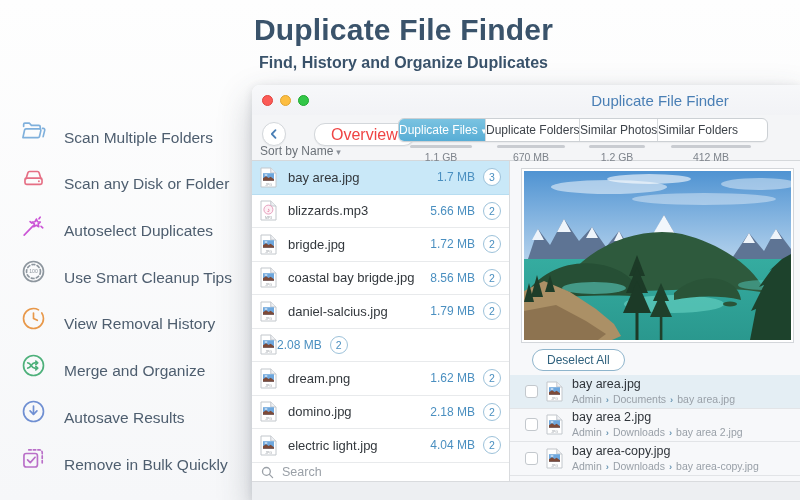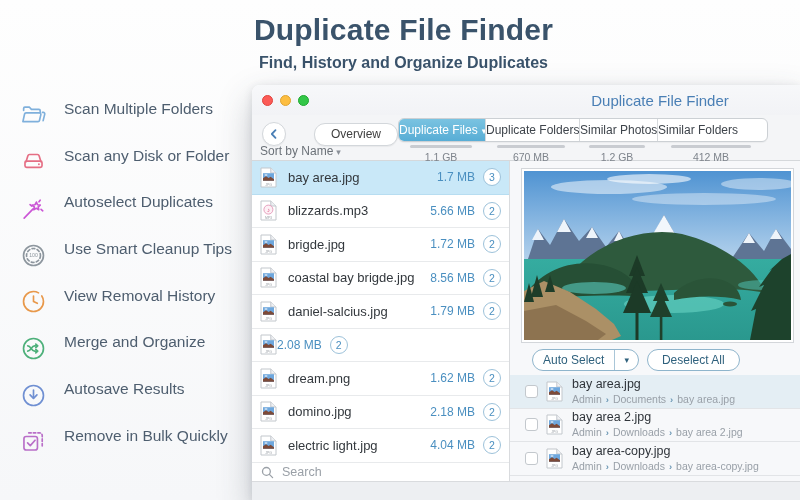--- a/index.html
+++ b/index.html
@@ -5,41 +5,41 @@
   html,body{margin:0;padding:0;}
   .stage{position:relative;width:800px;height:500px;overflow:hidden;
     background:linear-gradient(#fefefe,#f6f7f9);
     font-family:"Liberation Sans",sans-serif;padding-left:7px;-webkit-font-smoothing:antialiased;}
   
   .hero{position:absolute;top:13px;left:0;right:0;text-align:center;}
   .hero-title{font-size:30px;font-weight:bold;color:#3a536b;letter-spacing:.2px;}
   .hero-sub{font-size:16px;font-weight:bold;color:#3a536b;margin-top:7px;}
   
   .features{position:absolute;left:18px;top:100px;}
-  .feature{height:46.7px;display:flex;align-items:flex-start;}
+  .feature{height:46.7px;display:flex;align-items:flex-end;}
   .feature .fic{width:30px;height:30px;display:flex;align-items:center;justify-content:center;}
   .feature .flabel{margin-left:16px;font-size:15.5px;color:#4e5e6f;}
   
   .window{position:absolute;left:252px;top:85px;width:548px;height:415px;background:#fff;
     border-radius:8px 0 0 0;overflow:hidden;
     box-shadow:0 14px 34px rgba(55,65,80,.28),0 2px 8px rgba(55,65,80,.14);}
   .titlebar{position:relative;height:30px;background:linear-gradient(#f7f8fa,#f2f3f6);}
   .lights{position:absolute;left:10px;top:10px;display:flex;gap:7px;}
   .light{width:9px;height:9px;border-radius:50%;}
   .light.red{background:#fc5b57;border:.5px solid #e1443e;}
   .light.yellow{background:#fdbe41;border:.5px solid #e0a431;}
   .light.green{background:#33c748;border:.5px solid #1fa92f;}
   .win-title{position:absolute;left:408px;top:7px;transform:translateX(-50%);
     font-size:15px;color:#4a7fb5;white-space:nowrap;}
   .toolbar{position:relative;height:45px;background:#f4f5f7;border-bottom:1px solid #d5d8db;}
   .back-btn{position:absolute;left:10px;top:7px;width:22px;height:22px;border-radius:50%;
     background:#fff;border:1px solid #d3d7db;box-shadow:0 1px 1px rgba(0,0,0,.05);
     display:flex;align-items:center;justify-content:center;}
   .overview-btn{position:absolute;left:62px;top:8px;height:21px;line-height:21px;padding:0 16px;
-    border-radius:11px;background:#fff;border:1px solid #d3d7db;font-size:12px;color:#404040;
+    border-radius:11px;background:#fff;border:1px solid #d3d7db;font-size:16px;color:#ef4444;
     box-shadow:0 1px 1px rgba(0,0,0,.05);}
   .tabs{position:absolute;left:146px;top:3px;height:22px;display:flex;background:#fff;
     border:1px solid #ccd0d4;border-radius:6px;overflow:hidden;box-shadow:0 1px 1px rgba(0,0,0,.04);}
   .tab{line-height:22px;text-align:left;font-size:12px;color:#3e444b;border-left:1px solid #d6d9dc;
     box-sizing:border-box;white-space:nowrap;}
   .tab:first-child{border-left:none;}
   .tab.sel{background:linear-gradient(#7ac3e1,#58add5);color:#fff;border-left-color:#58add5;}
   .tab .tcaret{font-size:9px;margin-left:4px;}
   .tab-meta{position:absolute;left:146px;top:30px;display:flex;}
   .tmcell{box-sizing:border-box;}
@@ -422,25 +422,20 @@
             <path d="M113 96 L124 122 L102 122 Z" fill="#1c3a27"></path>
             <path d="M113 110 L127 142 L99 142 Z" fill="#1c3a27"></path>
             <rect x="111.5" y="140" width="3" height="29" fill="#1c3a27"></rect>
             <path d="M137 112 L145 130 L129 130 Z" fill="#1f402b"></path>
             <path d="M137 122 L148 146 L126 146 Z" fill="#1f402b"></path>
             <rect x="135.8" y="144" width="2.6" height="25" fill="#1f402b"></rect>
           </svg>
         </div>
 
         <div class="btn-row">
-          <div class="pill">
-            <span class="as-label">Auto Select</span>
-            <span class="as-split"></span>
-            <span class="as-caret">▾</span>
-          </div>
           <div class="pill deselect">Deselect All</div>
         </div>
 
         <div class="dup-list" id="dup-list">
             <div class="drow hl">
               <span class="dcheck"></span>
     <span class="dicon">
                 <svg width="17" height="21" viewBox="0 0 17 21">
     <path d="M1 1 h9.8 l5.2 5 v14 h-15 z" fill="#fff" stroke="#c2c7cc"></path>
     <path d="M10.8 1 v5 h5.2" fill="#eef0f3" stroke="#c2c7cc"></path>

